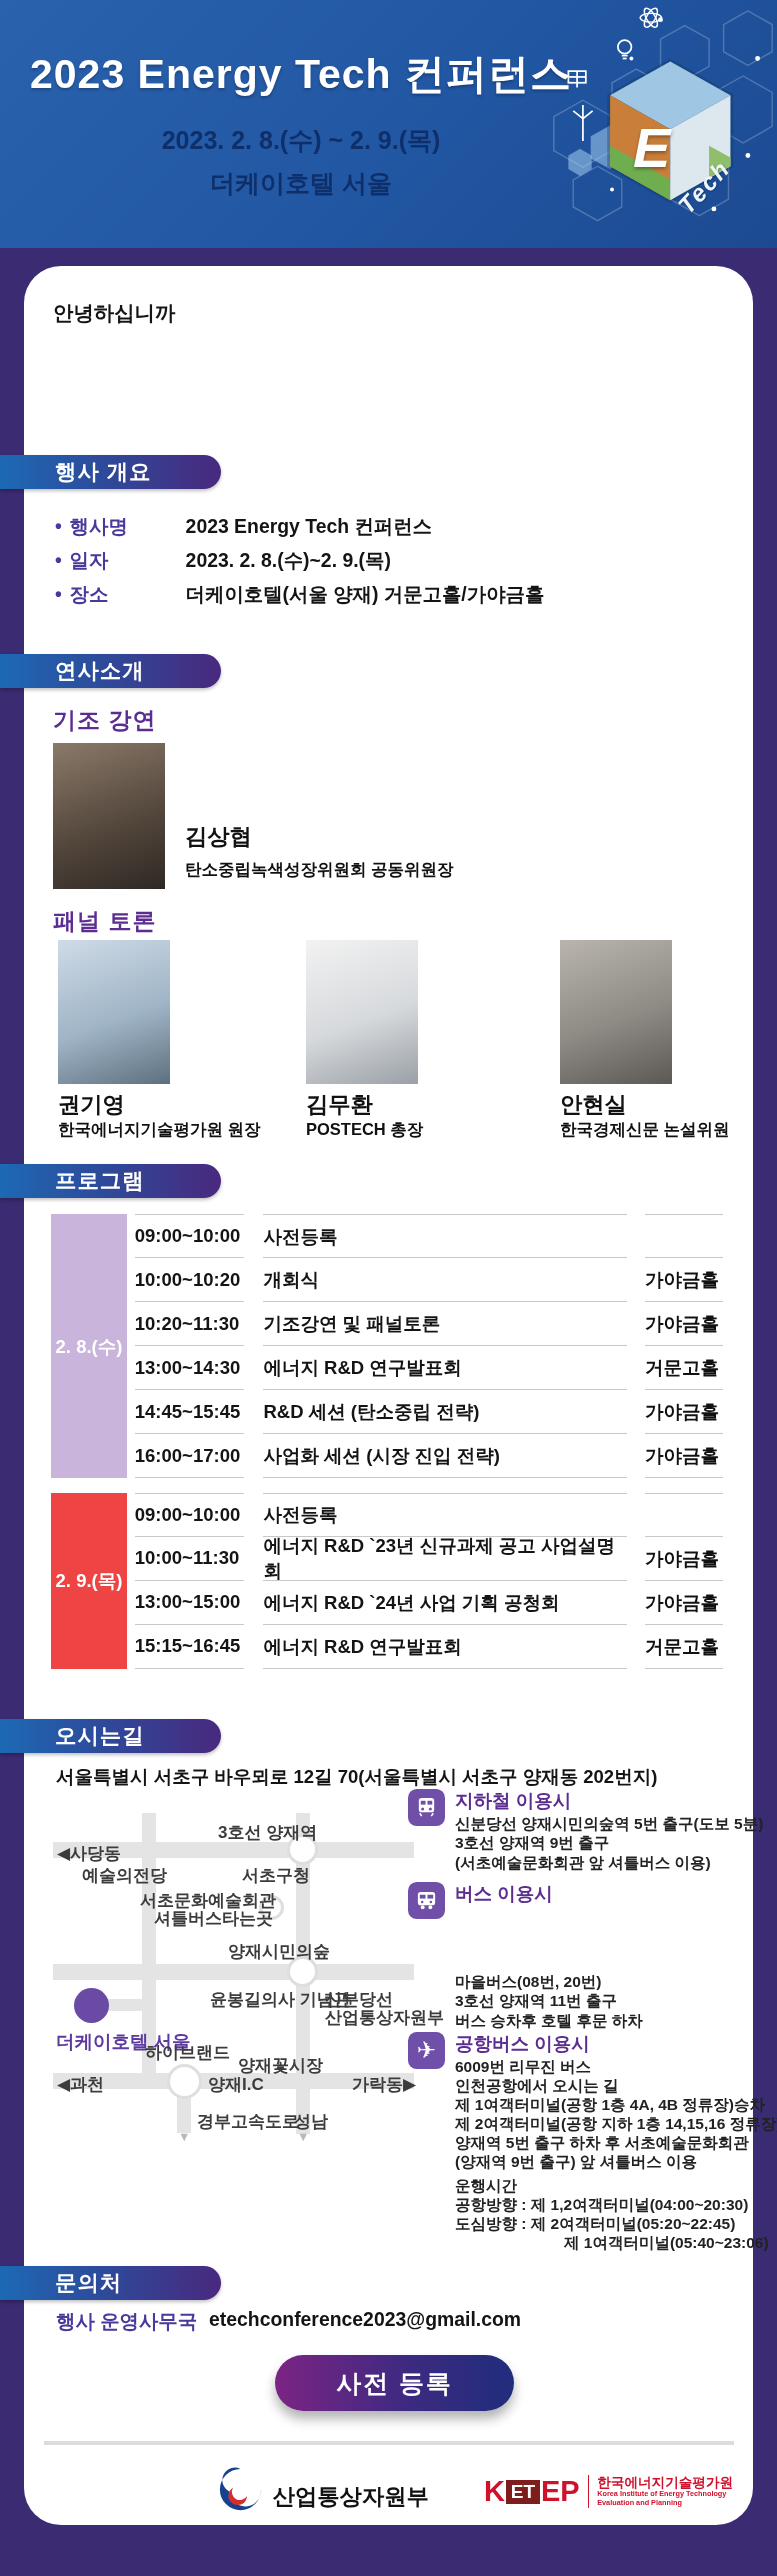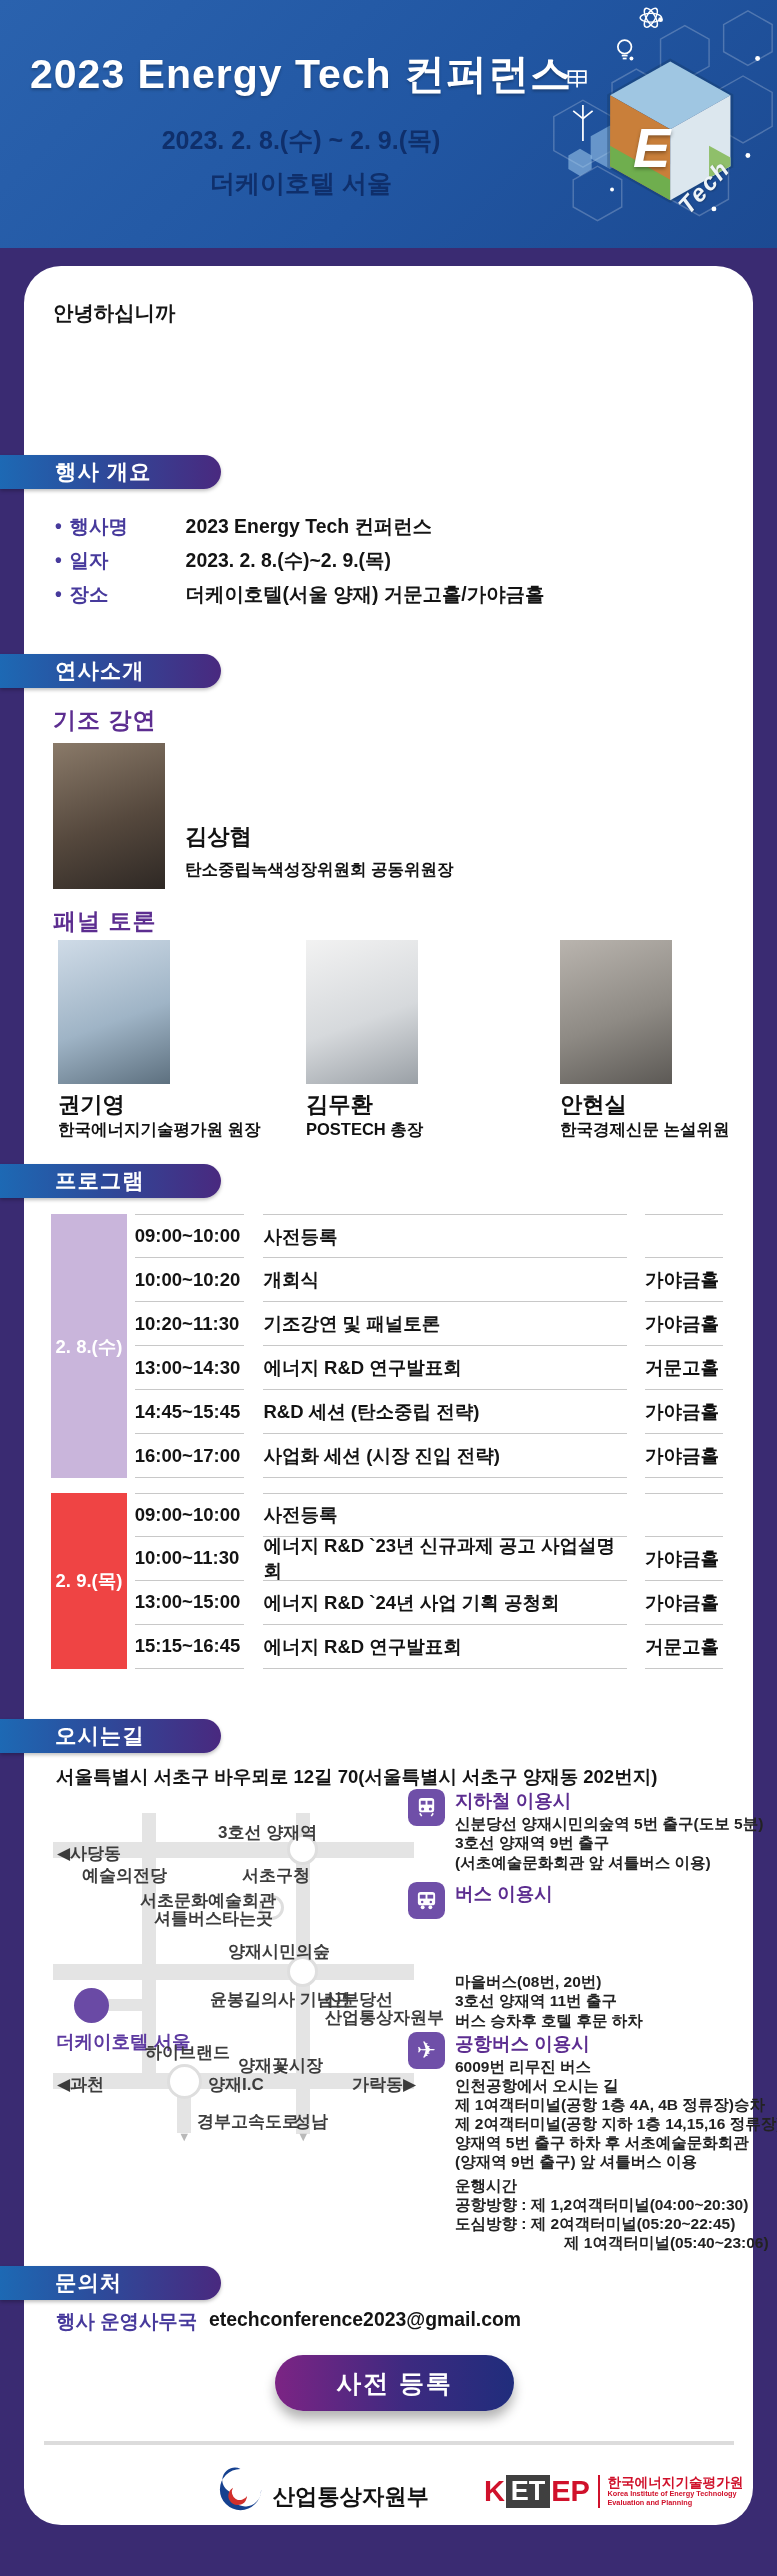--- a/index.html
+++ b/index.html
@@ -91,21 +91,21 @@
   .contact-email{position:absolute;left:209px;top:2308px;font-size:19.4px;font-weight:600;color:#141414;}
   .reg-btn{position:absolute;left:275px;top:2355px;width:239px;height:56px;border:none;border-radius:28px;
            background:linear-gradient(90deg,#7c2484 0%,#3d2a80 55%,#202d7c 100%);
            color:#fff;font-size:25px;font-weight:800;letter-spacing:1.9px;cursor:pointer;
            box-shadow:0 7.8px 11.7px rgba(0,0,0,.3);font-family:inherit;}
   .divider{position:absolute;left:44px;top:2441px;width:690px;height:3.9px;background:#dcdcdc;}
   .motie{position:absolute;left:218px;top:2467px;display:flex;align-items:flex-end;}
   .motie-text{font-size:22.3px;font-weight:800;color:#111;margin-left:9.7px;}
   .ketep{position:absolute;left:484px;top:2475px;display:flex;align-items:center;}
   .ketep-k,.ketep-ep{color:#d0112b;font-size:29px;font-weight:800;letter-spacing:0;}
-  .ketep-box{background:#404040;color:#fff;font-size:27px;font-weight:800;padding:1px 4.9px;margin:0 1px;}
+  .ketep-box{background:#7f1d1d;color:#fff;font-size:19px;font-weight:800;padding:1px 4.9px;margin:0 1px;}
   .ketep-div{width:1.9px;height:33px;background:#d0112b;margin:0 7.8px;}
   .ketep-kr{font-size:13.6px;font-weight:800;color:#d0112b;line-height:14.6px;}
   .ketep-en{font-size:7.3px;font-weight:600;color:#d0112b;line-height:8.7px;}
 </style>
 </head>
 <body>
 
 <div class="page">
 
   <div class="header">

